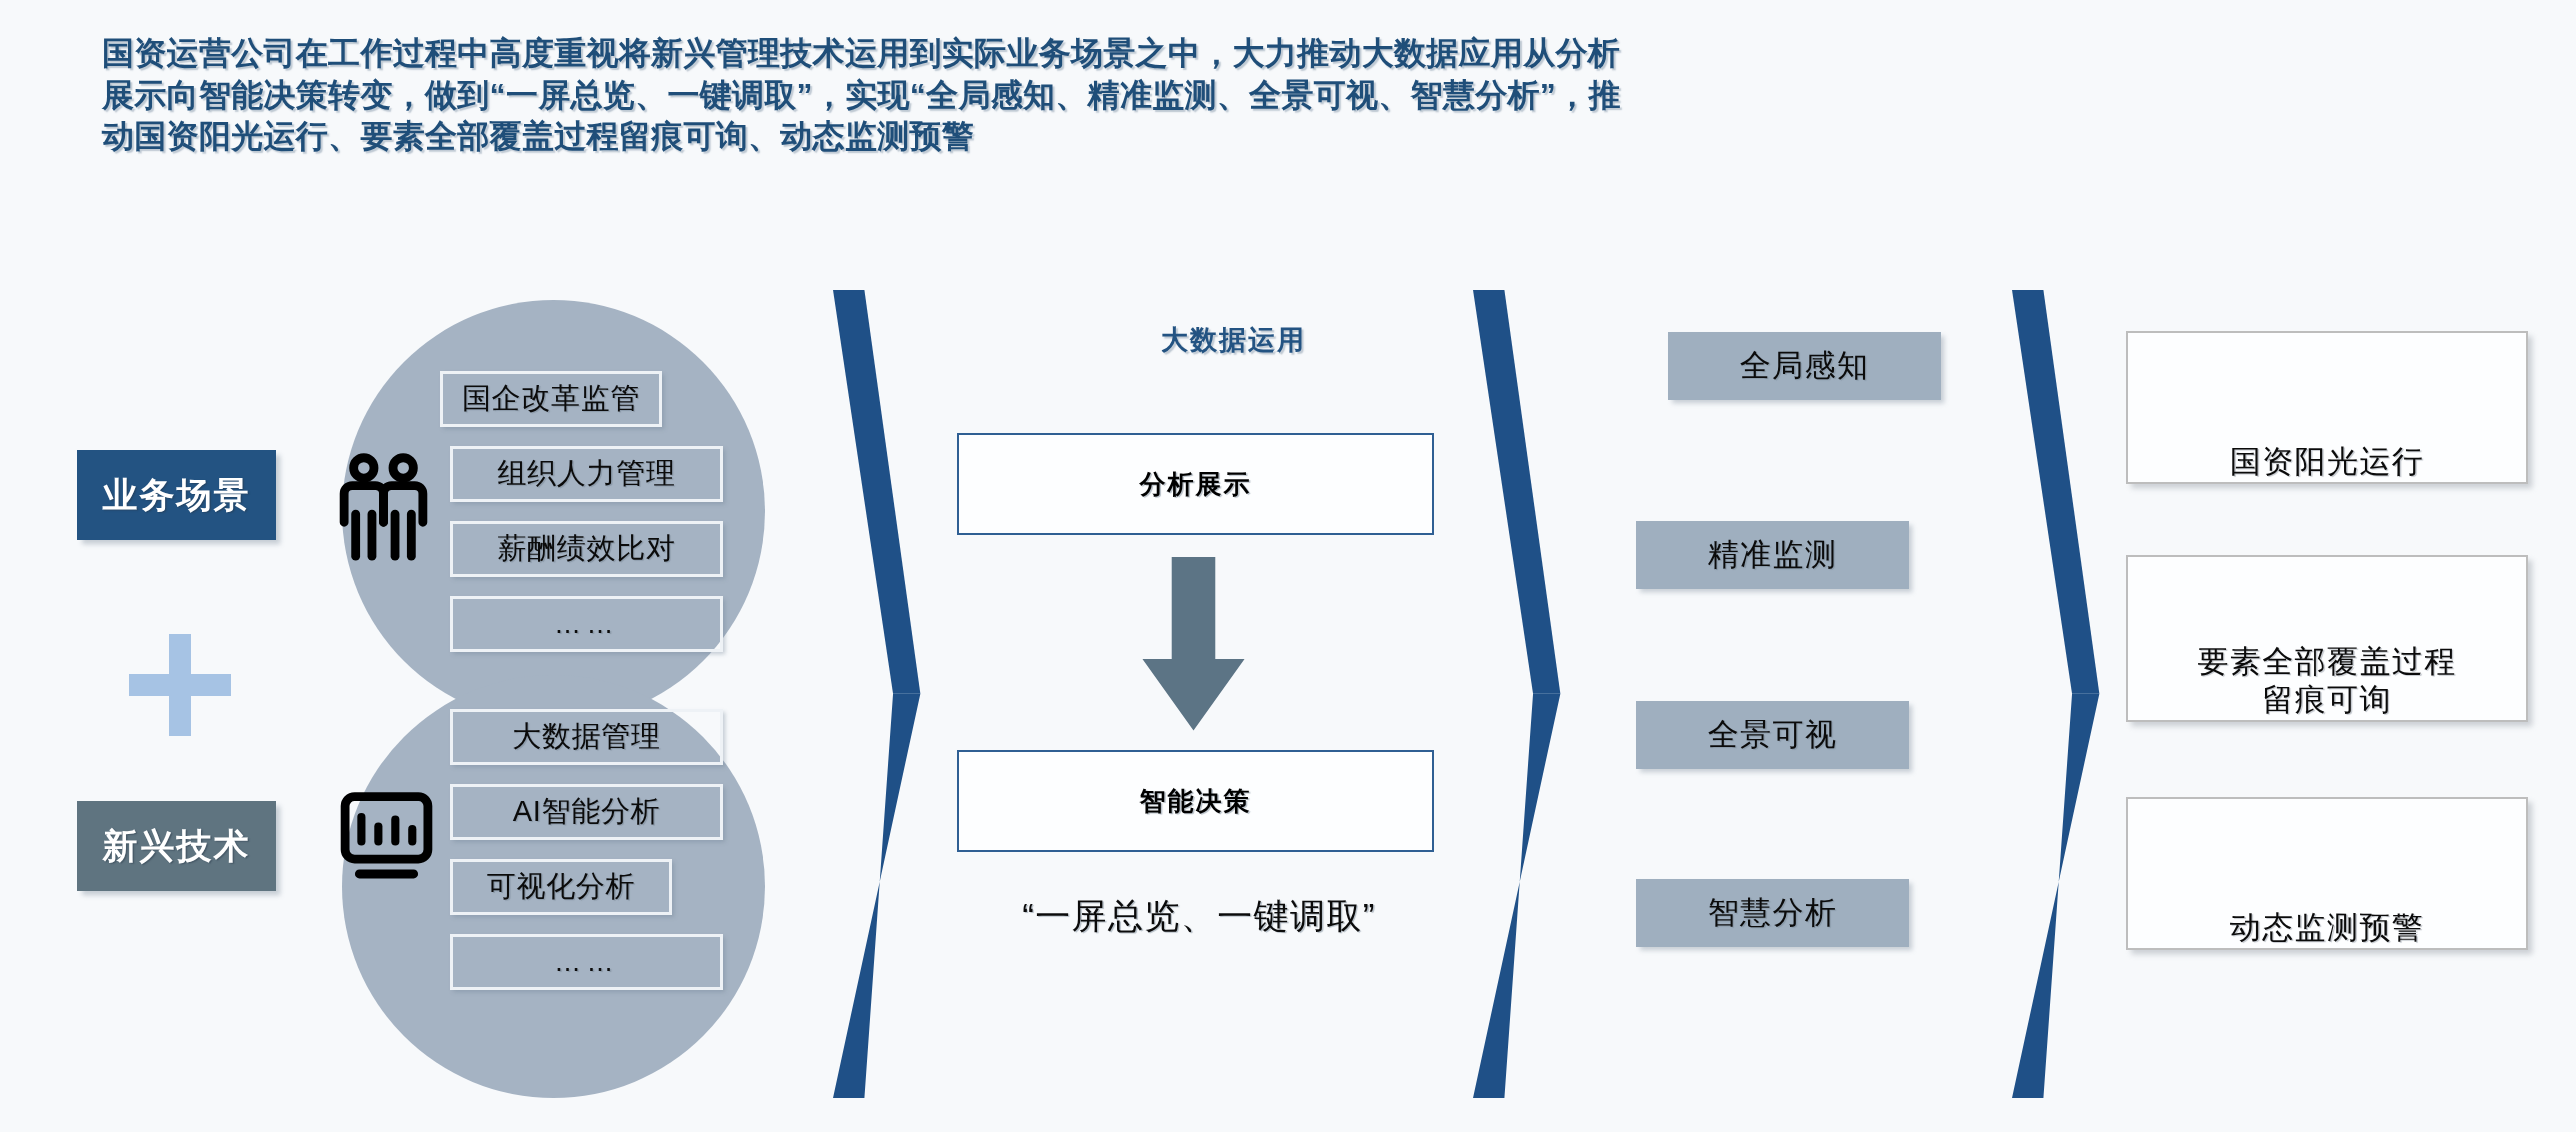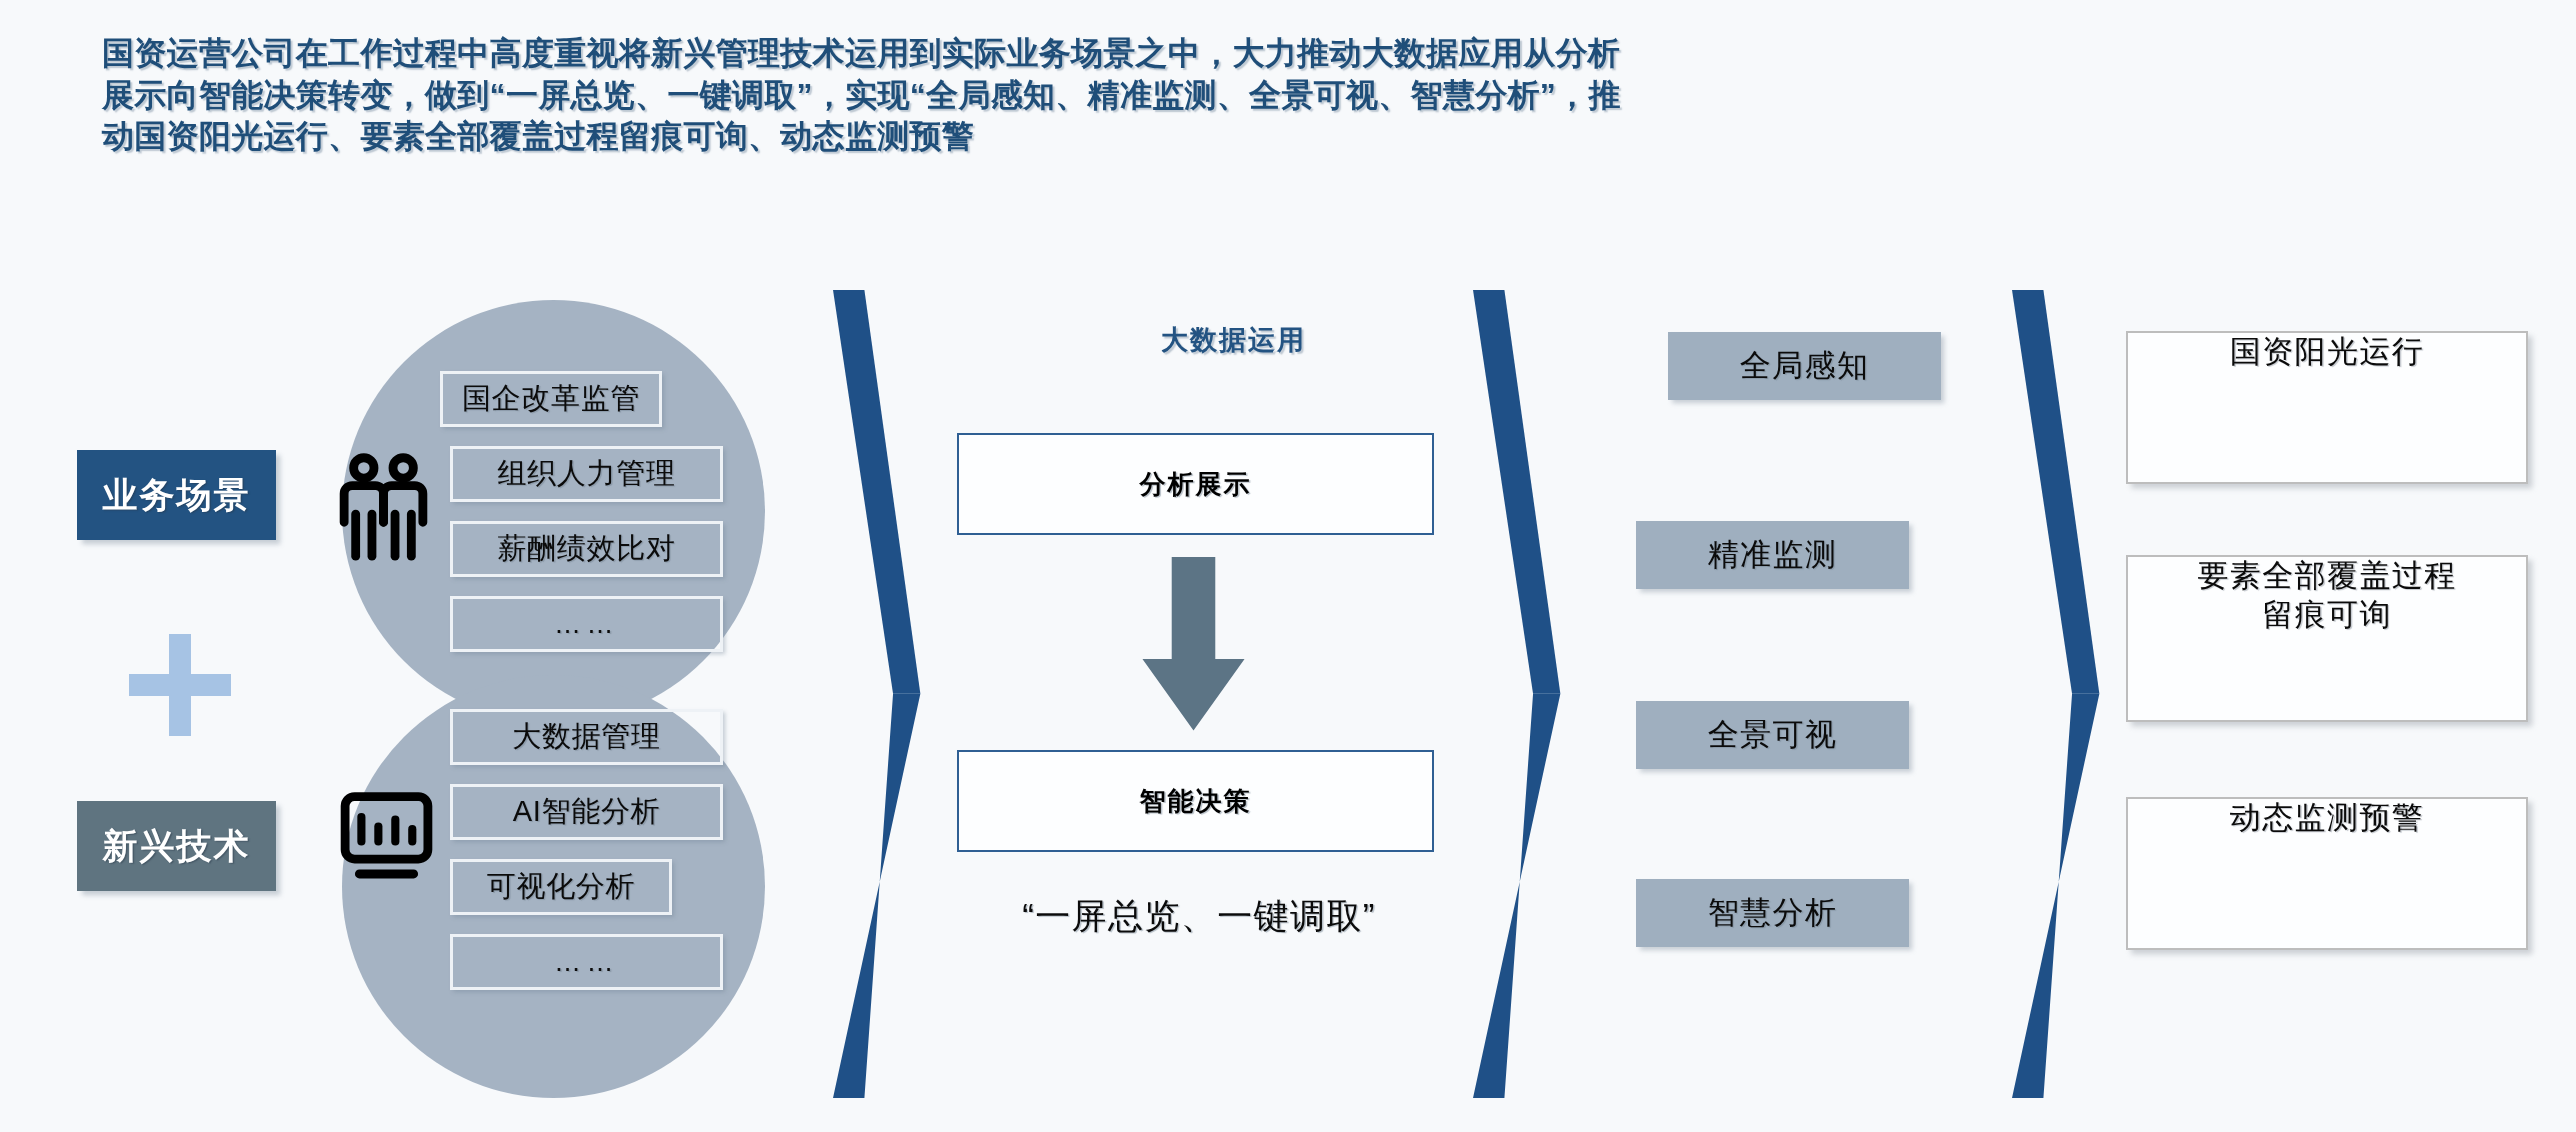--- a/index.html
+++ b/index.html
@@ -114,21 +114,21 @@
     box-shadow:4.1px 4.1px 4.8px rgba(125,140,155,.40);
     text-shadow:1.4px 1.4px 0.7px rgba(120,135,150,.5);
   }
 
   
   .outcome-box{
     position:absolute;left:2126px;width:402px;
     box-sizing:border-box;
     background:#FDFEFF;
     border:2px solid #BDBDBD;
-    display:flex;align-items:flex-start;justify-content:center;
+    display:flex;align-items:flex-end;justify-content:center;
     text-align:center;
     color:#0B0B0B;
     font-size:31px;line-height:1.25;letter-spacing:1.4px;
     box-shadow:4.8px 4.8px 5.5px rgba(150,158,166,.45);
     text-shadow:1.4px 1.4px 0.7px rgba(130,140,150,.45);
   }
 </style>
 </head>
 <body>
 

